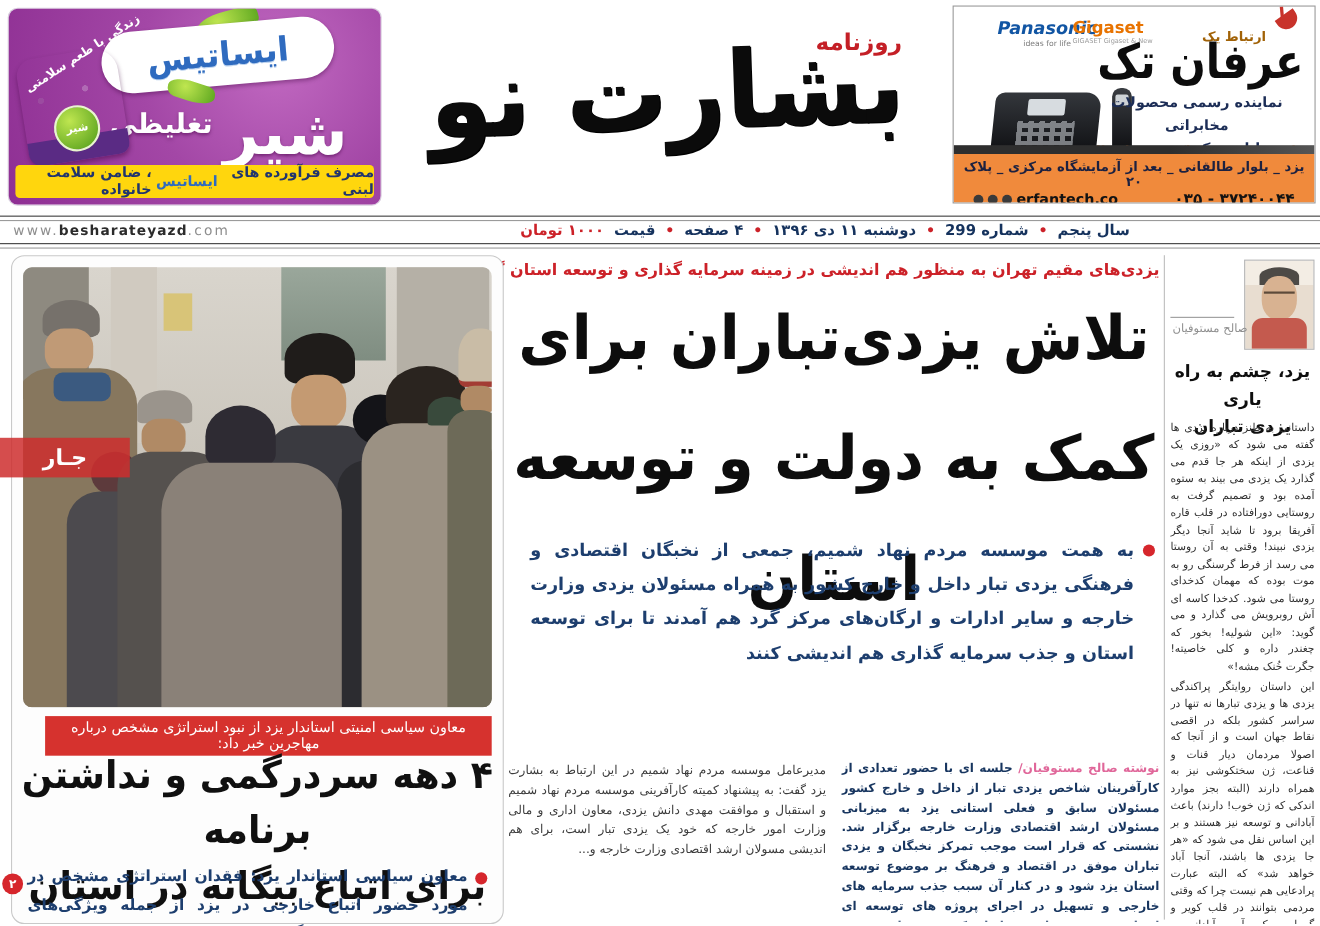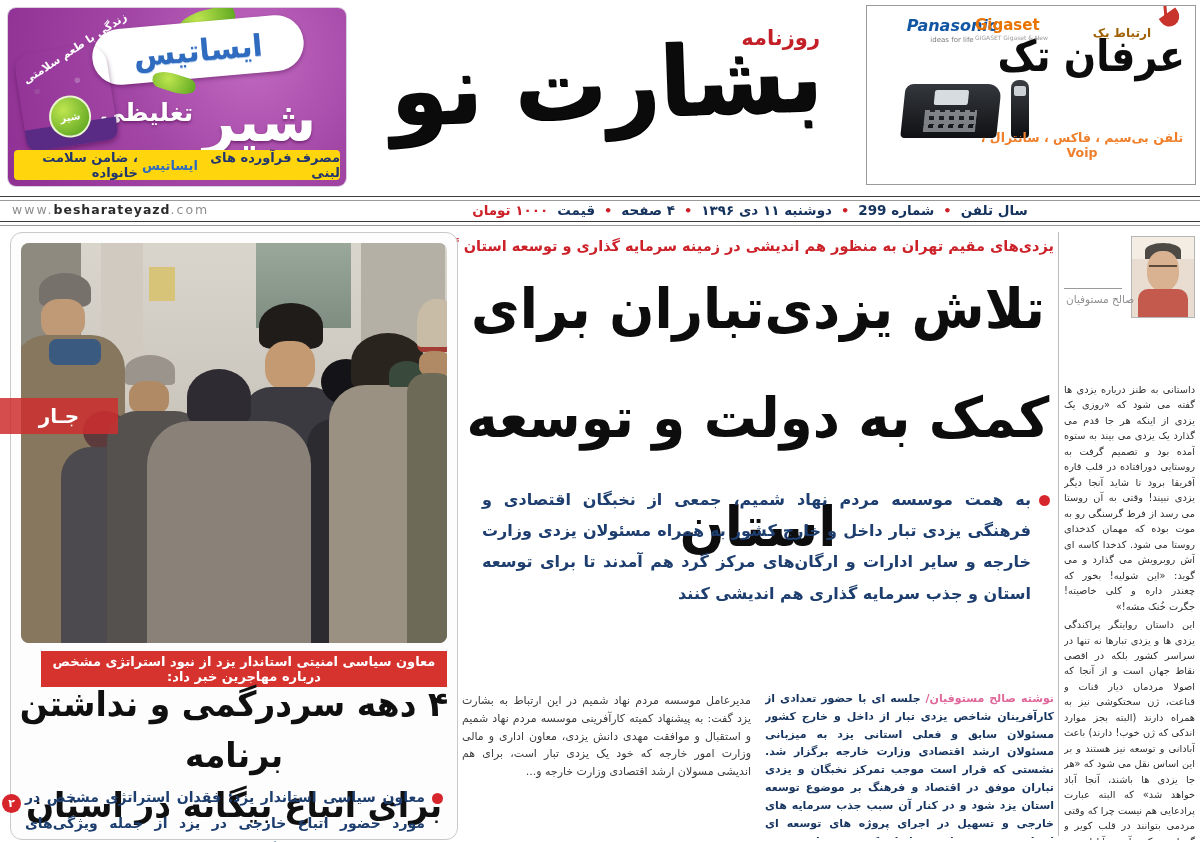--- a/index.html
+++ b/index.html
@@ -120,21 +120,21 @@
   .colB .b1{color:#17355f;font-weight:bold;margin:0;}
   .colB .b2{color:#3c3c3c;margin:2px 0 0 0;flex:1;overflow:hidden;}
   .continue{color:#cc2128;font-weight:bold;font-size:12.5px;margin-top:2px;}
   
   .left-story{position:absolute;left:10px;top:232px;width:446px;height:606px;border:1px solid #c9c9c9;
               border-radius:12px;background:#fdfdfd;}
   .photo{position:absolute;left:10px;right:10px;top:10px;height:400px;border-radius:8px;overflow:hidden;
          background:linear-gradient(#d9d5cd 0%,#c7c2b8 55%,#aaa49a 100%);}
   .photo div{position:absolute;}
   .caption-strip{position:absolute;left:10px;right:10px;top:418px;background:#d6322e;color:#fff;
-         font-weight:bold;font-size:13px;text-align:center;padding:3px 4px;margin-left:20px;}
+         font-weight:normal;font-size:13px;text-align:center;padding:3px 4px;margin-left:20px;}
   .photo-headline{position:absolute;left:0;right:0;top:450px;text-align:center;font-size:33px;font-weight:bold;
          color:#101010;line-height:1.45;transform:scaleY(1.05);}
   .photo-bullet{position:absolute;left:14px;right:14px;top:552px;display:flex;gap:7px;font-size:14px;
          font-weight:bold;color:#1d3e6e;line-height:1.85;text-align:justify;}
   .photo-bullet .dot-r{margin-top:8px;}
   .watermark{position:absolute;left:0;top:398px;width:118px;height:36px;background:rgba(206,46,46,.85);
          color:#fff;display:flex;align-items:center;justify-content:center;font-size:20px;font-weight:bold;z-index:6;}
   .page-badge{position:absolute;left:2px;top:794px;width:19px;height:19px;border-radius:50%;background:#d6262c;
          color:#fff;font-size:11px;font-weight:bold;display:flex;align-items:center;justify-content:center;z-index:6;}
 </style>
@@ -180,27 +180,43 @@
       <div class="giga">Gigaset</div>
       <div class="giga-sub">GIGASET Gigaset &amp; New</div>
     </div>
     <div class="phone-graphic">
       <div class="phone-base">
         <div class="phone-screen"></div>
         <div class="phone-keys"></div>
       </div>
       <div class="handset"></div>
     </div>
+    <div class="ad-desc">
+      <div>نماینده رسمی محصولات مخابراتی</div>
+      <div>پاناسونیک و زیمنس</div>
+    </div>
     <div class="ad-prod">تلفن بی‌سیم ، فاکس ، سانترال ، Voip</div>
+    <div class="addr-strip">
+      <div class="addr-line">یزد _ بلوار طالقانی _ بعد از آزمایشگاه مرکزی _ پلاک ۲۰</div>
+      <div class="addr-row2">
+        <span class="addr-phone">۰۳۵ - ۳۷۲۴۰۰۴۴</span>
+        <span class="addr-web">
+          <span class="soc"></span>
+          <span class="soc"></span>
+          <span class="soc"></span>
+          <span>erfantech.co</span>
+        </span>
+      </div>
+    </div>
   </div>
 
   <div class="rule rule-a"></div>
   <div class="site-url"><span>www.</span><b>besharateyazd</b><span>.com</span></div>
   <div class="dateline">
-    <span>سال تلفن</span>
+    <span>سال پنجم</span>
     <span class="sep"></span>
     <span>شماره 299</span>
     <span class="sep"></span>
     <span>دوشنبه ۱۱ دی ۱۳۹۶</span>
     <span class="sep"></span>
     <span>۴ صفحه</span>
     <span class="sep"></span>
     <span>قیمت</span>
     <span class="price-val">۱۰۰۰ تومان</span>
   </div>
@@ -209,20 +225,24 @@
   <div class="vdiv"></div>
   <div class="opinion">
     <div class="op-photo">
       <div class="op-hair"></div>
       <div class="op-face"></div>
       <div class="op-glasses"></div>
       <div class="op-shirt"></div>
     </div>
     <div class="op-rule"></div>
     <div class="op-name">صالح مستوفیان</div>
+    <div class="op-title">
+      <div>یزد، چشم به راه یاری</div>
+      <div>یزدی تباران</div>
+    </div>
     <div class="op-body">
       <p>داستانی به طنز درباره یزدی ها گفته می شود که «روزی یک یزدی از اینکه هر جا قدم می گذارد یک یزدی می بیند به ستوه آمده بود و تصمیم گرفت به روستایی دورافتاده در قلب قاره آفریقا برود تا شاید آنجا دیگر یزدی نبیند! وقتی به آن روستا می رسد از فرط گرسنگی رو به موت بوده که مهمان کدخدای روستا می شود. کدخدا کاسه ای آش روبرویش می گذارد و می گوید: «این شولیه! بخور که چغندر داره و کلی خاصیته! جگرت خُنک مشه!»</p>
       <p>این داستان روایتگر پراکندگی یزدی ها و یزدی تبارها نه تنها در سراسر کشور بلکه در اقصی نقاط جهان است و از آنجا که اصولا مردمان دیار قنات و قناعت، ژن سختکوشی نیز به همراه دارند (البته بجز موارد اندکی که ژن خوب! دارند) باعث آبادانی و توسعه نیز هستند و بر این اساس نقل می شود که «هر جا یزدی ها باشند، آنجا آباد خواهد شد» که البته عبارت پرادعایی هم نیست چرا که وقتی مردمی بتوانند در قلب کویر و گرما و کم آبی، آبادانی و سرسبزی و رونق ایجاد کنند چرا نتوانند در سایر بلاد موثر باشند.</p>
 
     </div>
   </div>
 
   <div class="center">
     <div class="kicker">یزدی‌های مقیم تهران به منظور هم اندیشی در زمینه سرمایه گذاری و توسعه استان گردهم آمدند</div>
     <div class="lead-headline">

